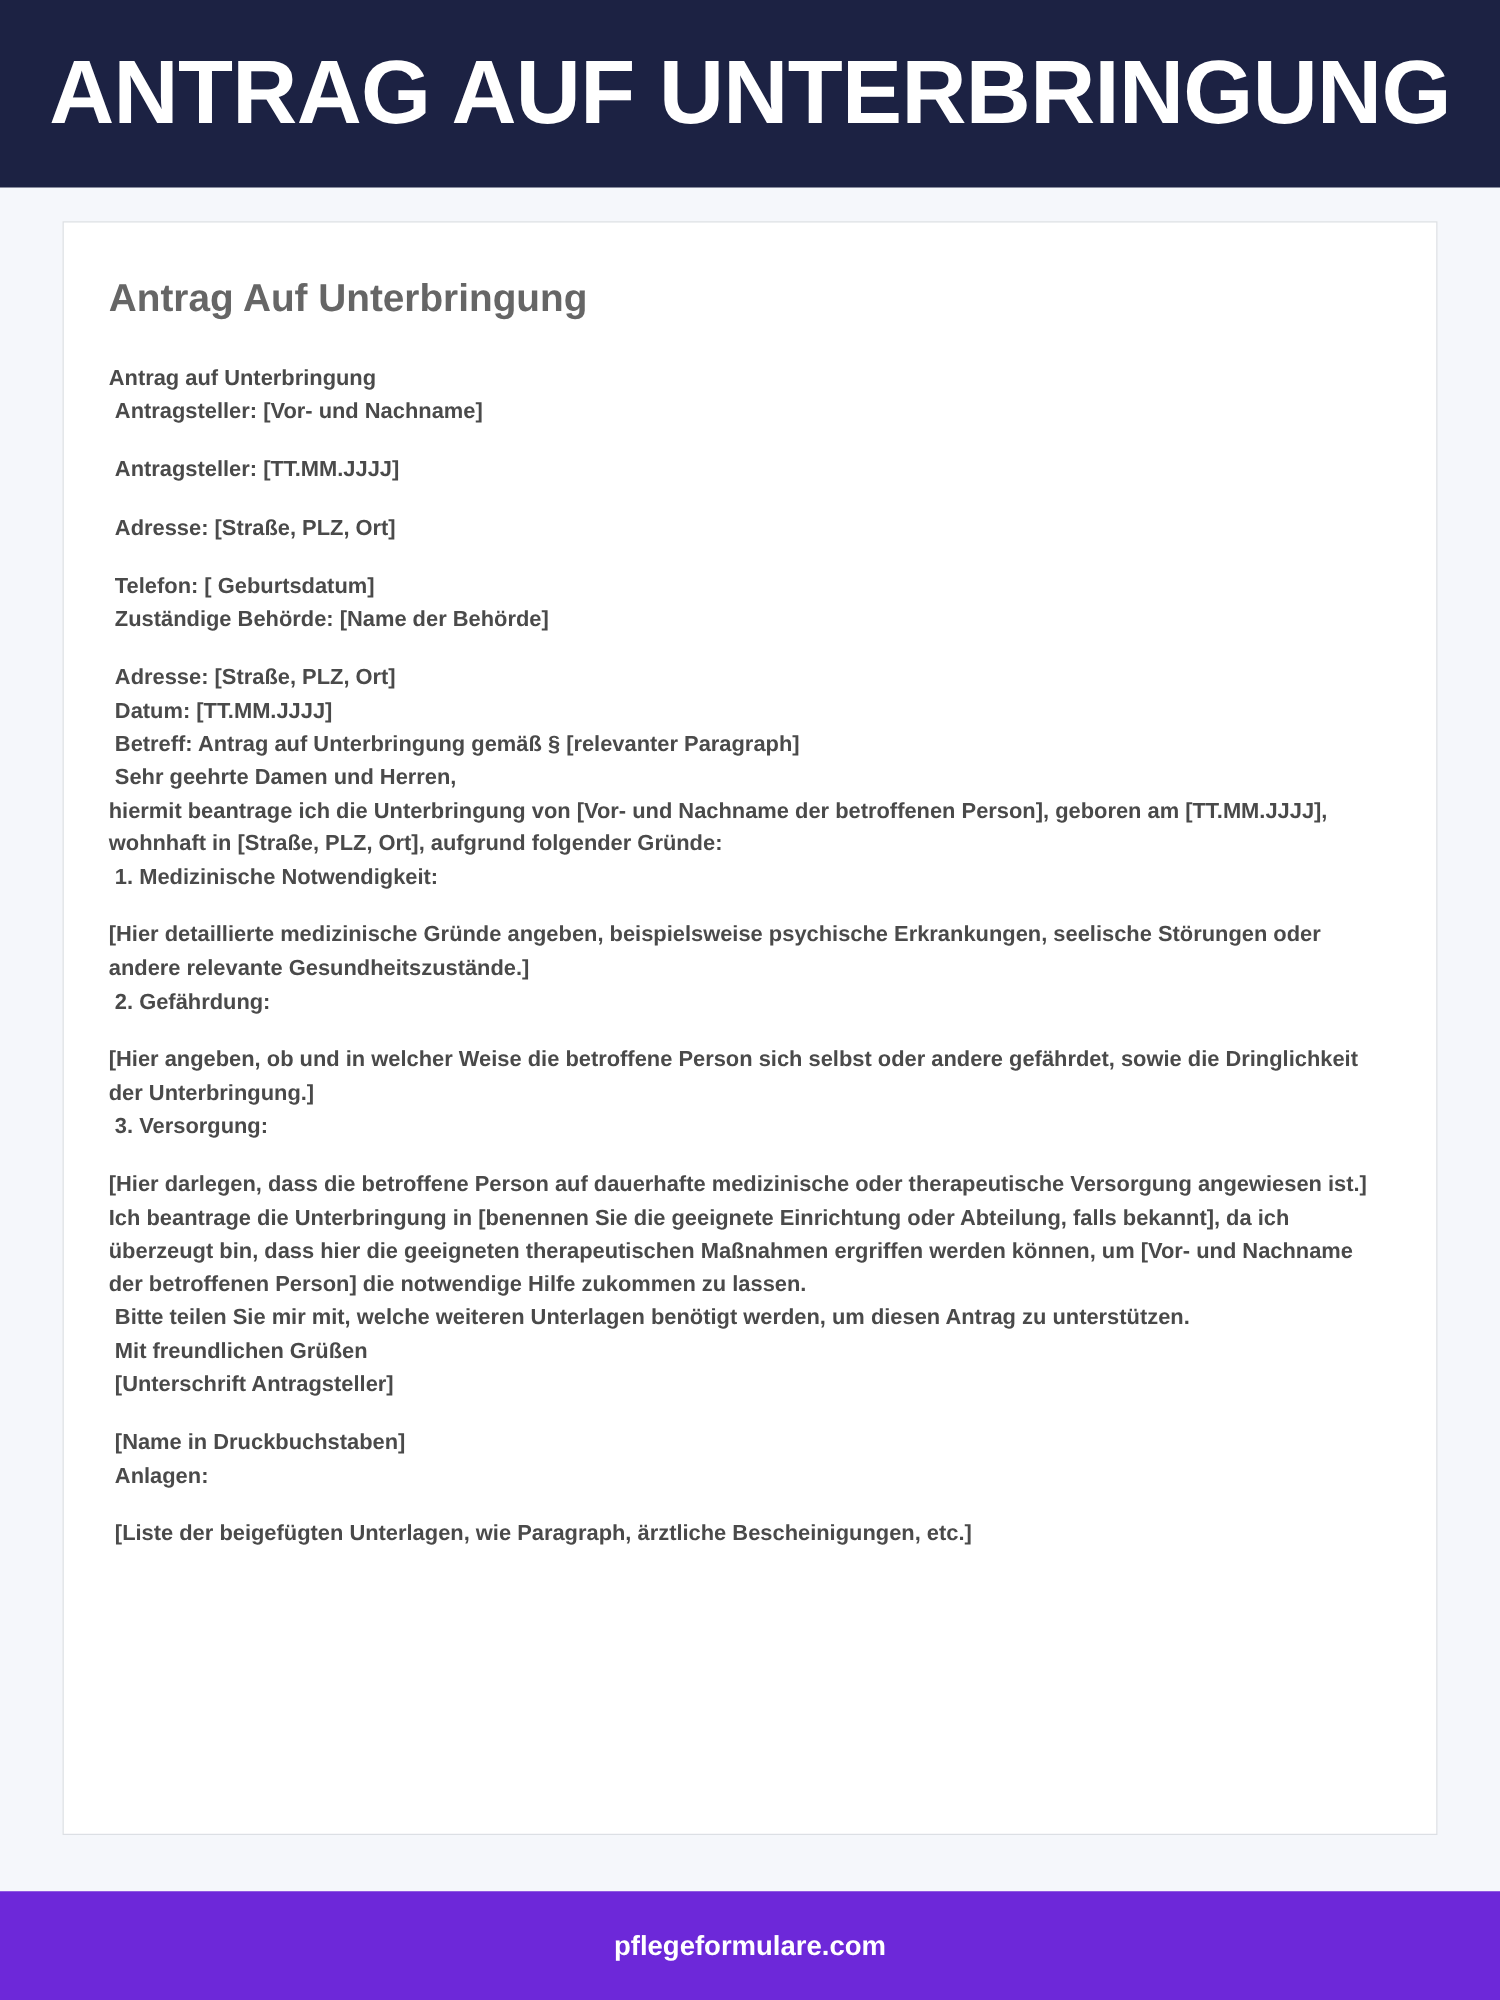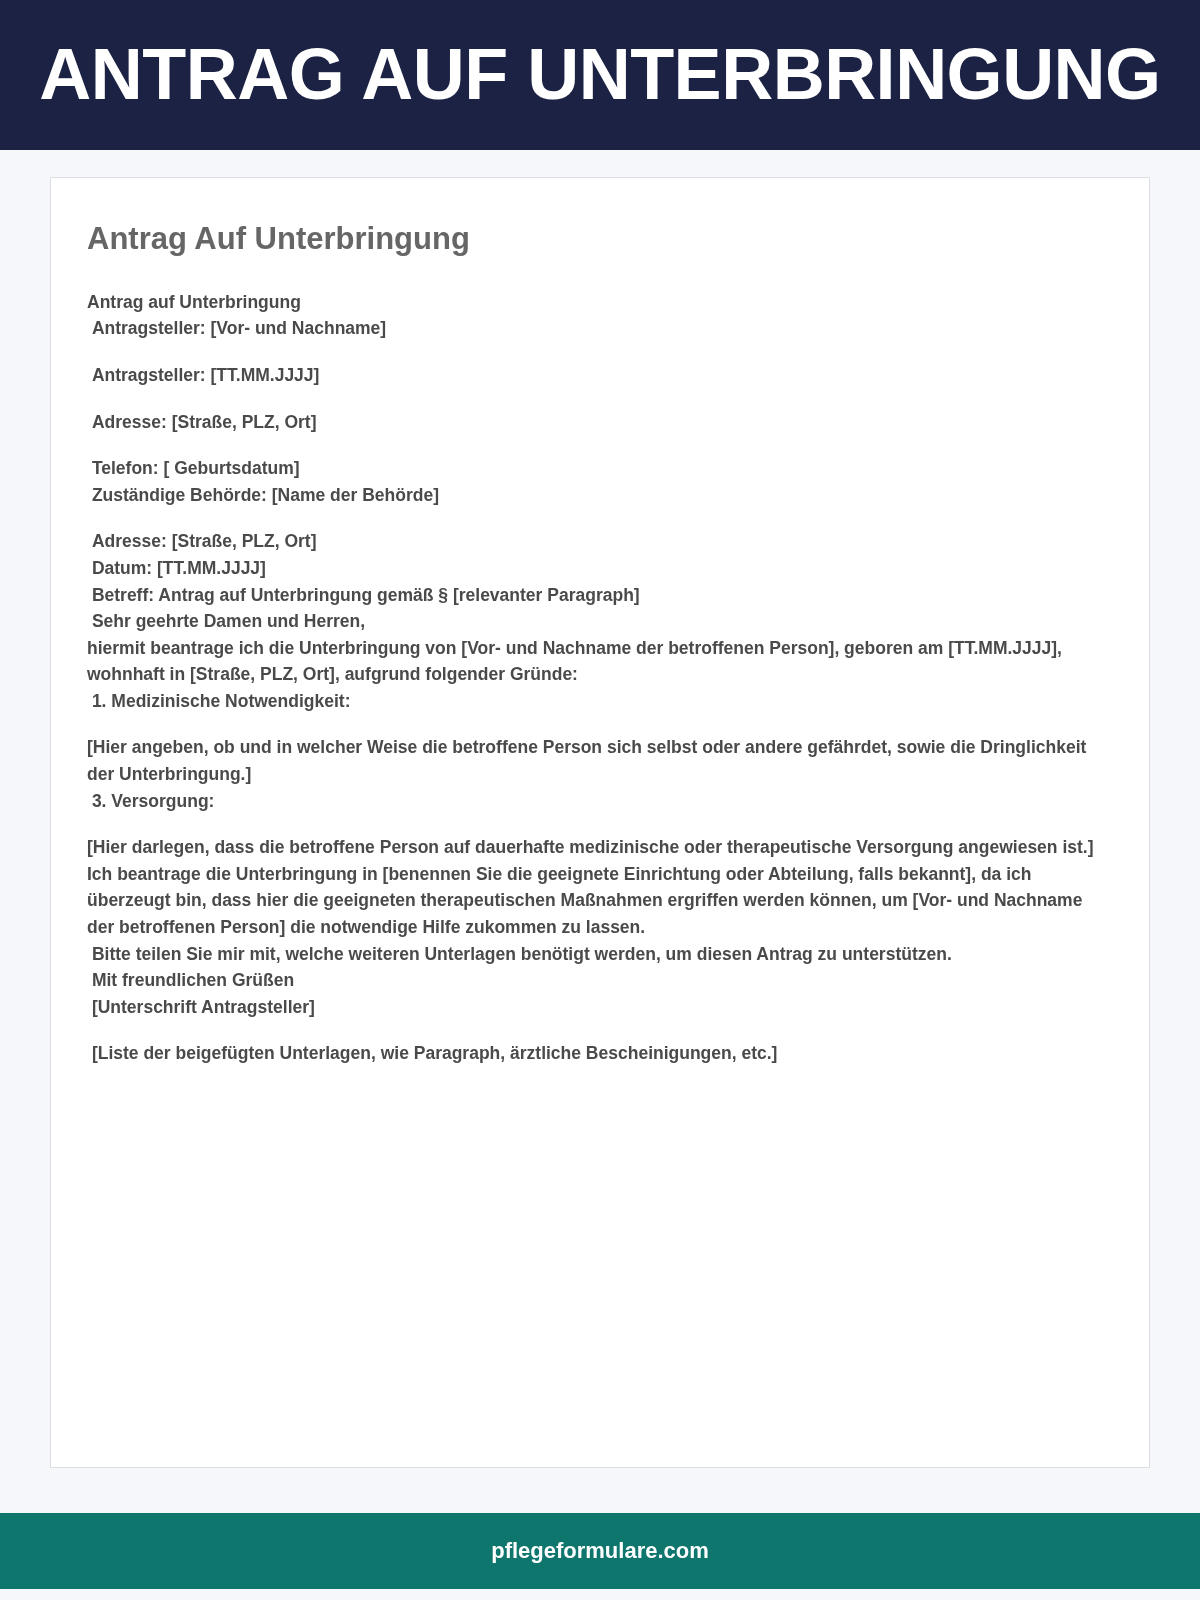--- a/index.html
+++ b/index.html
@@ -66,22 +66,22 @@
   .doc-body p {
     margin: 0 0 20px 0;
     white-space: pre-wrap;
   }
   .doc-body p:last-child {
     margin-bottom: 0;
   }
 
   
   .footer {
-    background: #0f766e;
-    height: 76px;
+    background: #6d28d9;
+    height: 88px;
     display: flex;
     align-items: center;
     justify-content: center;
     margin-top: 45px;
   }
   .footer-text {
     color: #ffffff;
     font-size: 22px;
     font-weight: bold;
   }
@@ -104,27 +104,31 @@
       <p> Antragsteller: [TT.MM.JJJJ]</p>
       <p> Adresse: [Straße, PLZ, Ort]</p>
       <p> Telefon: [ Geburtsdatum]
  Zuständige Behörde: [Name der Behörde]</p>
       <p> Adresse: [Straße, PLZ, Ort]
  Datum: [TT.MM.JJJJ]
  Betreff: Antrag auf Unterbringung gemäß § [relevanter Paragraph]
  Sehr geehrte Damen und Herren,
 hiermit beantrage ich die Unterbringung von [Vor- und Nachname der betroffenen Person], geboren am [TT.MM.JJJJ], wohnhaft in [Straße, PLZ, Ort], aufgrund folgender Gründe:
  1. Medizinische Notwendigkeit:</p>
+      <p>[Hier detaillierte medizinische Gründe angeben, beispielsweise psychische Erkrankungen, seelische Störungen oder andere relevante Gesundheitszustände.]
+ 2. Gefährdung:</p>
       <p>[Hier angeben, ob und in welcher Weise die betroffene Person sich selbst oder andere gefährdet, sowie die Dringlichkeit der Unterbringung.]
  3. Versorgung:</p>
       <p>[Hier darlegen, dass die betroffene Person auf dauerhafte medizinische oder therapeutische Versorgung angewiesen ist.]
 Ich beantrage die Unterbringung in [benennen Sie die geeignete Einrichtung oder Abteilung, falls bekannt], da ich überzeugt bin, dass hier die geeigneten therapeutischen Maßnahmen ergriffen werden können, um [Vor- und Nachname der betroffenen Person] die notwendige Hilfe zukommen zu lassen.
  Bitte teilen Sie mir mit, welche weiteren Unterlagen benötigt werden, um diesen Antrag zu unterstützen.
  Mit freundlichen Grüßen
  [Unterschrift Antragsteller]</p>
+      <p> [Name in Druckbuchstaben]
+ Anlagen:</p>
       <p> [Liste der beigefügten Unterlagen, wie Paragraph, ärztliche Bescheinigungen, etc.]</p>
     </div>
 
   </article>
 </main>
 
 <footer class="footer">
   <span class="footer-text">pflegeformulare.com</span>
 </footer>
 

